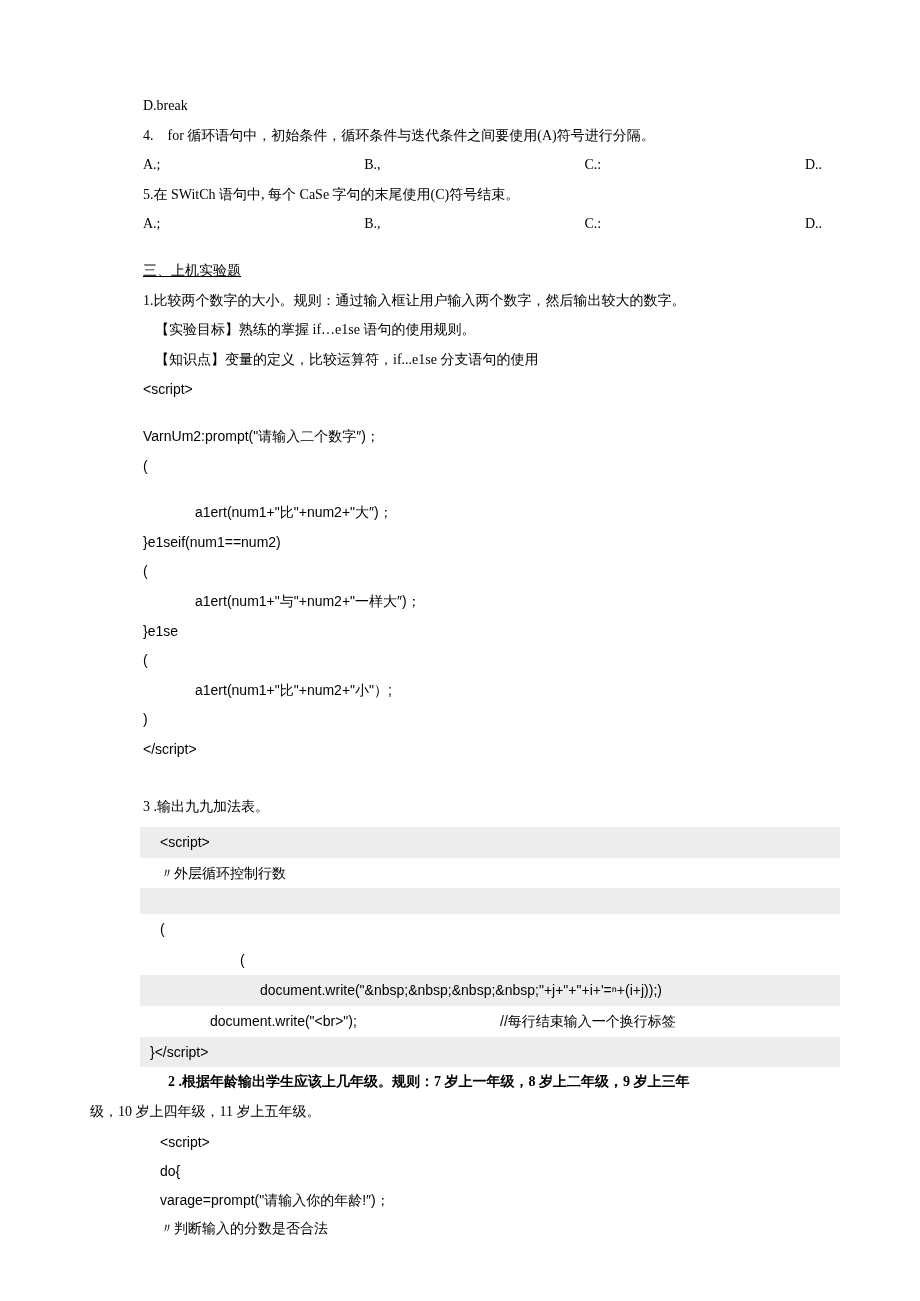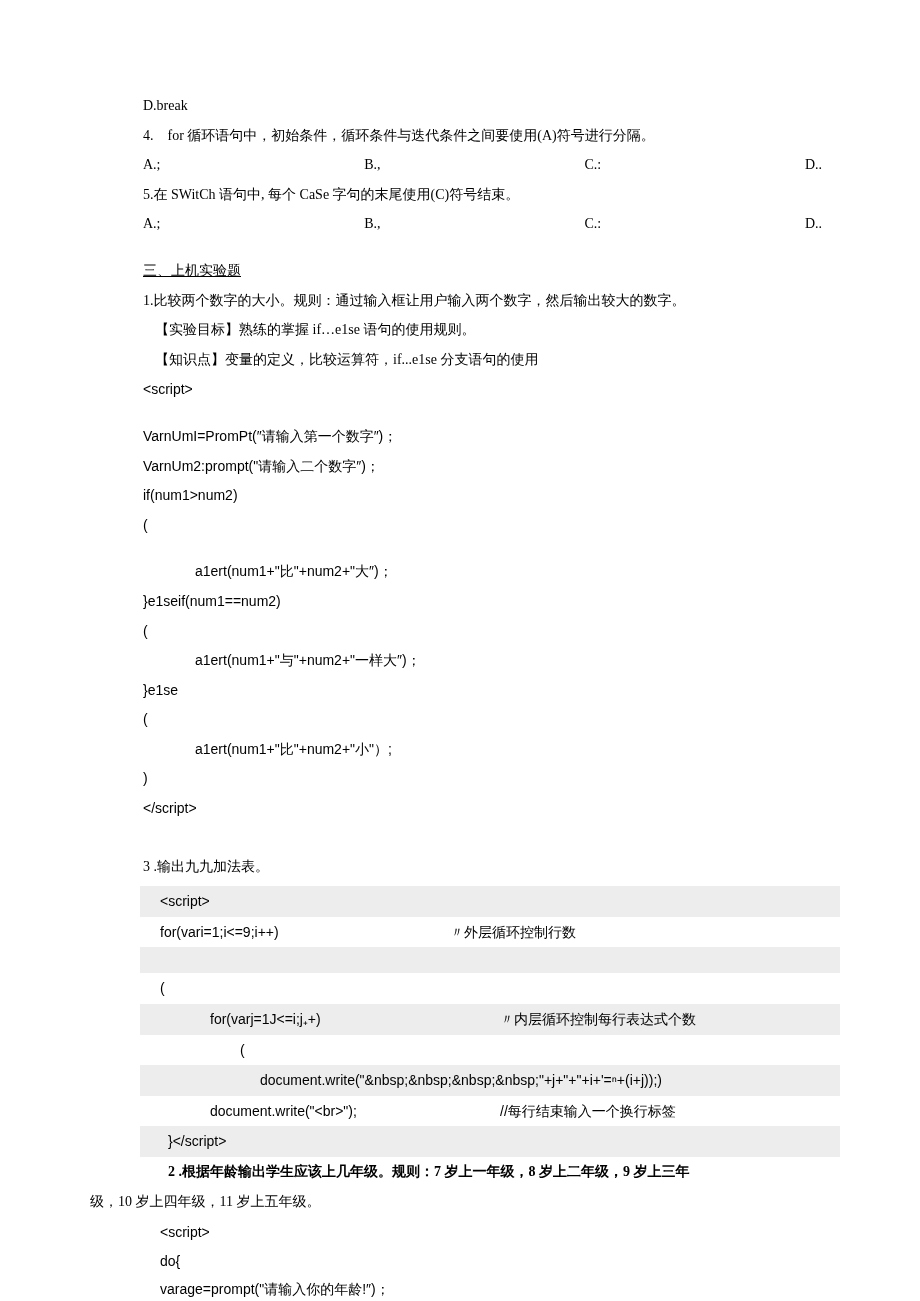--- a/index.html
+++ b/index.html
@@ -73,23 +73,21 @@
 </div>
 
 <div class="line section-title">三、上机实验题</div>
 <div class="line">1.比较两个数字的大小。规则：通过输入框让用户输入两个数字，然后输出较大的数字。</div>
 <div class="line indent1">【实验目标】熟练的掌握 if…e1se 语句的使用规则。</div>
 <div class="line indent1">【知识点】变量的定义，比较运算符，if...e1se 分支语句的使用</div>
 
 <div class="code">
   <div class="line">&lt;script&gt;</div>
   <div class="line" style="height:14px"></div>
-  <div class="line">VarnUmI=PromPt(″请输入第一个数字″)；</div>
   <div class="line">VarnUm2:prompt("请输入二个数字″)；</div>
-  <div class="line">if(num1&gt;num2)</div>
   <div class="line">(</div>
   <div class="line" style="height:14px"></div>
   <div class="line indent2">a1ert(num1+"比"+num2+"大″)；</div>
   <div class="line">}e1seif(num1==num2)</div>
   <div class="line">(</div>
   <div class="line indent2">a1ert(num1+"与"+num2+"一样大″)；</div>
   <div class="line">}e1se</div>
   <div class="line">(</div>
   <div class="line indent2">a1ert(num1+"比"+num2+"小"）;</div>
   <div class="line">)</div>
@@ -97,42 +95,37 @@
 </div>
 
 <div style="height:26px"></div>
 <div class="line">3 .输出九九加法表。</div>
 
 <div class="code-block2">
   <div class="row bg">
       <span class="col1">&lt;script&gt;</span>
     </div>
   <div class="row">
-      <span class="col1">for(vari=1;i&lt;=9;i++)</span>
       <span>〃外层循环控制行数</span>
     </div>
   <div class="row bg"></div>
   <div class="row">
       <span>(</span>
-    </div>
-  <div class="row bg">
-      <span class="col1 ind1">for(varj=1J&lt;=i;j₊+)</span>
-      <span>〃内层循环控制每行表达式个数</span>
     </div>
   <div class="row">
       <span class="ind2">(</span>
     </div>
   <div class="row bg">
       <span class="ind3">document.write("&amp;nbsp;&amp;nbsp;&amp;nbsp;&amp;nbsp;"+j+"+"+i+'=ⁿ+(i+j));)</span>
     </div>
   <div class="row">
       <span class="col1 ind1">document.write("&lt;br&gt;");</span>
       <span>//每行结束输入一个换行标签</span>
     </div>
-  <div class="row bg" style="padding-left:28px">
+  <div class="row bg" style="padding-left:10px">
       <span>}&lt;/script&gt;</span>
     </div>
 </div>
 
 <div class="para">2 .根据年龄输出学生应该上几年级。规则：7 岁上一年级，8 岁上二年级，9 岁上三年</div>
 <div class="line outdent">级，10 岁上四年级，11 岁上五年级。</div>
 
 <div class="code-block3">
   <div class="row">
       <span>&lt;script&gt;</span>

